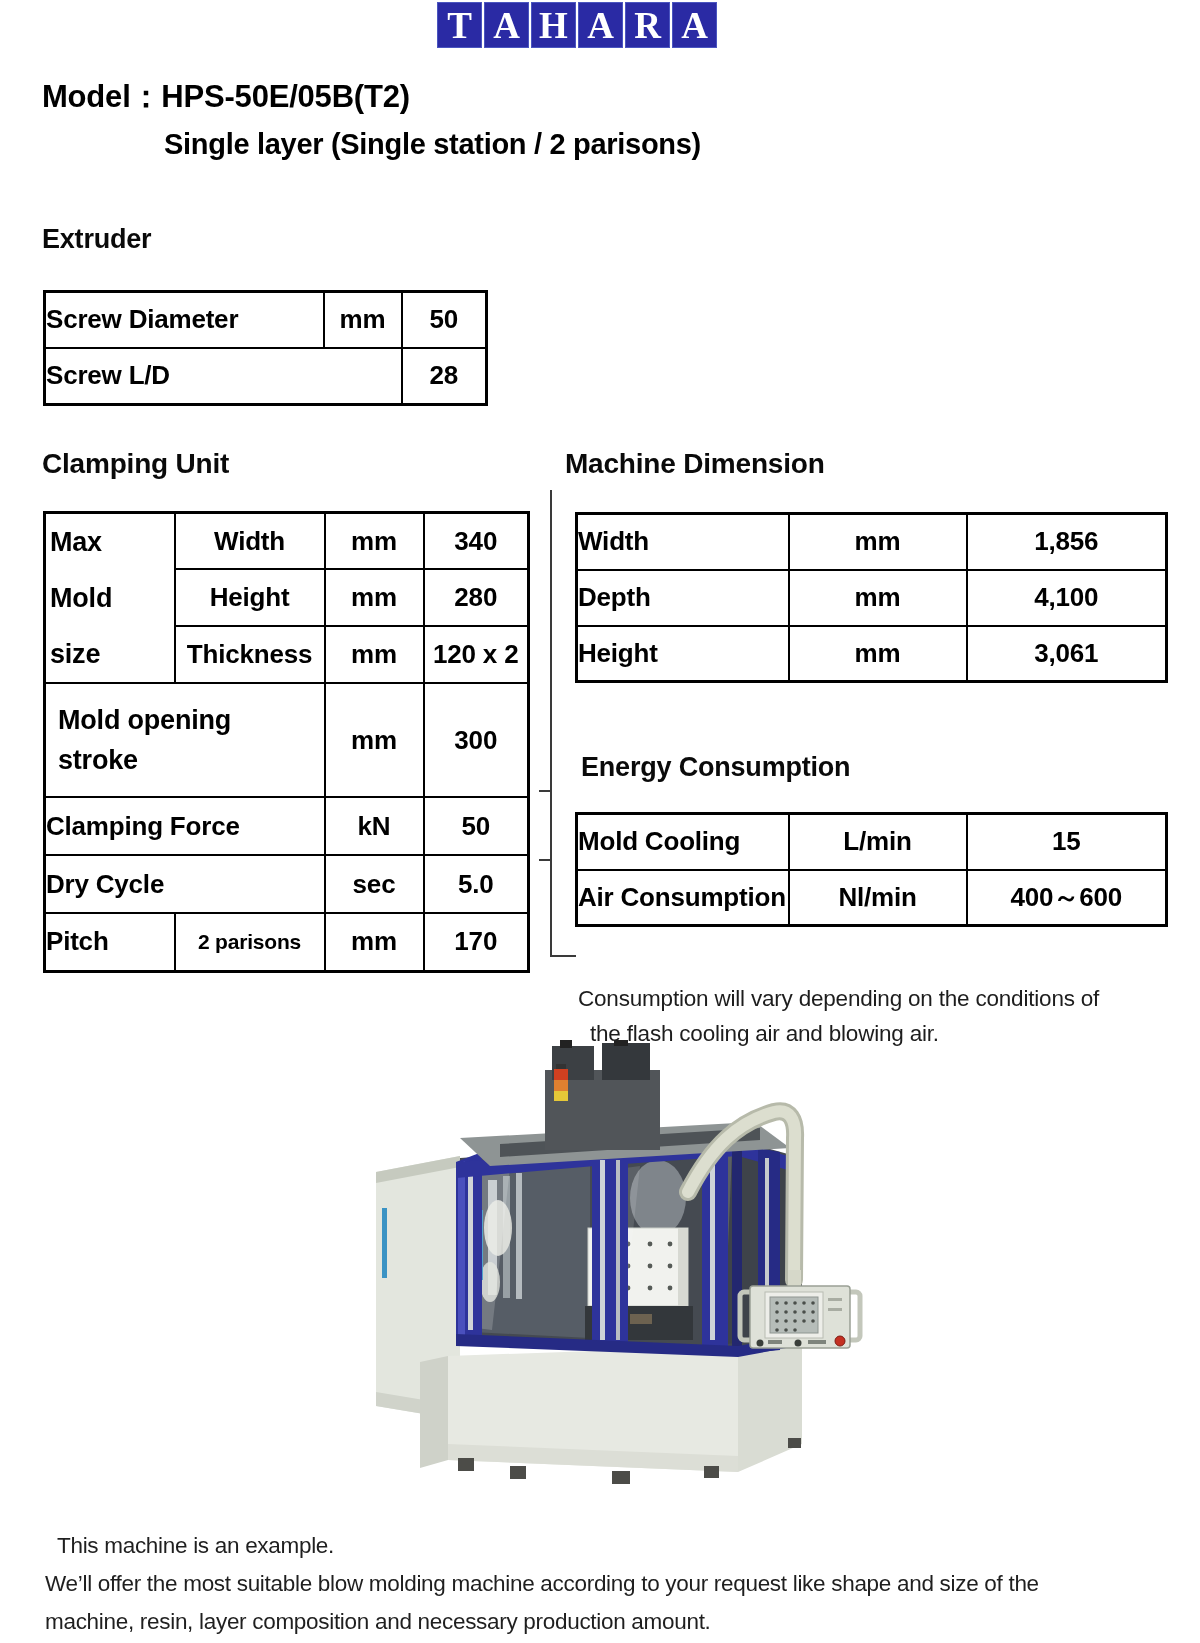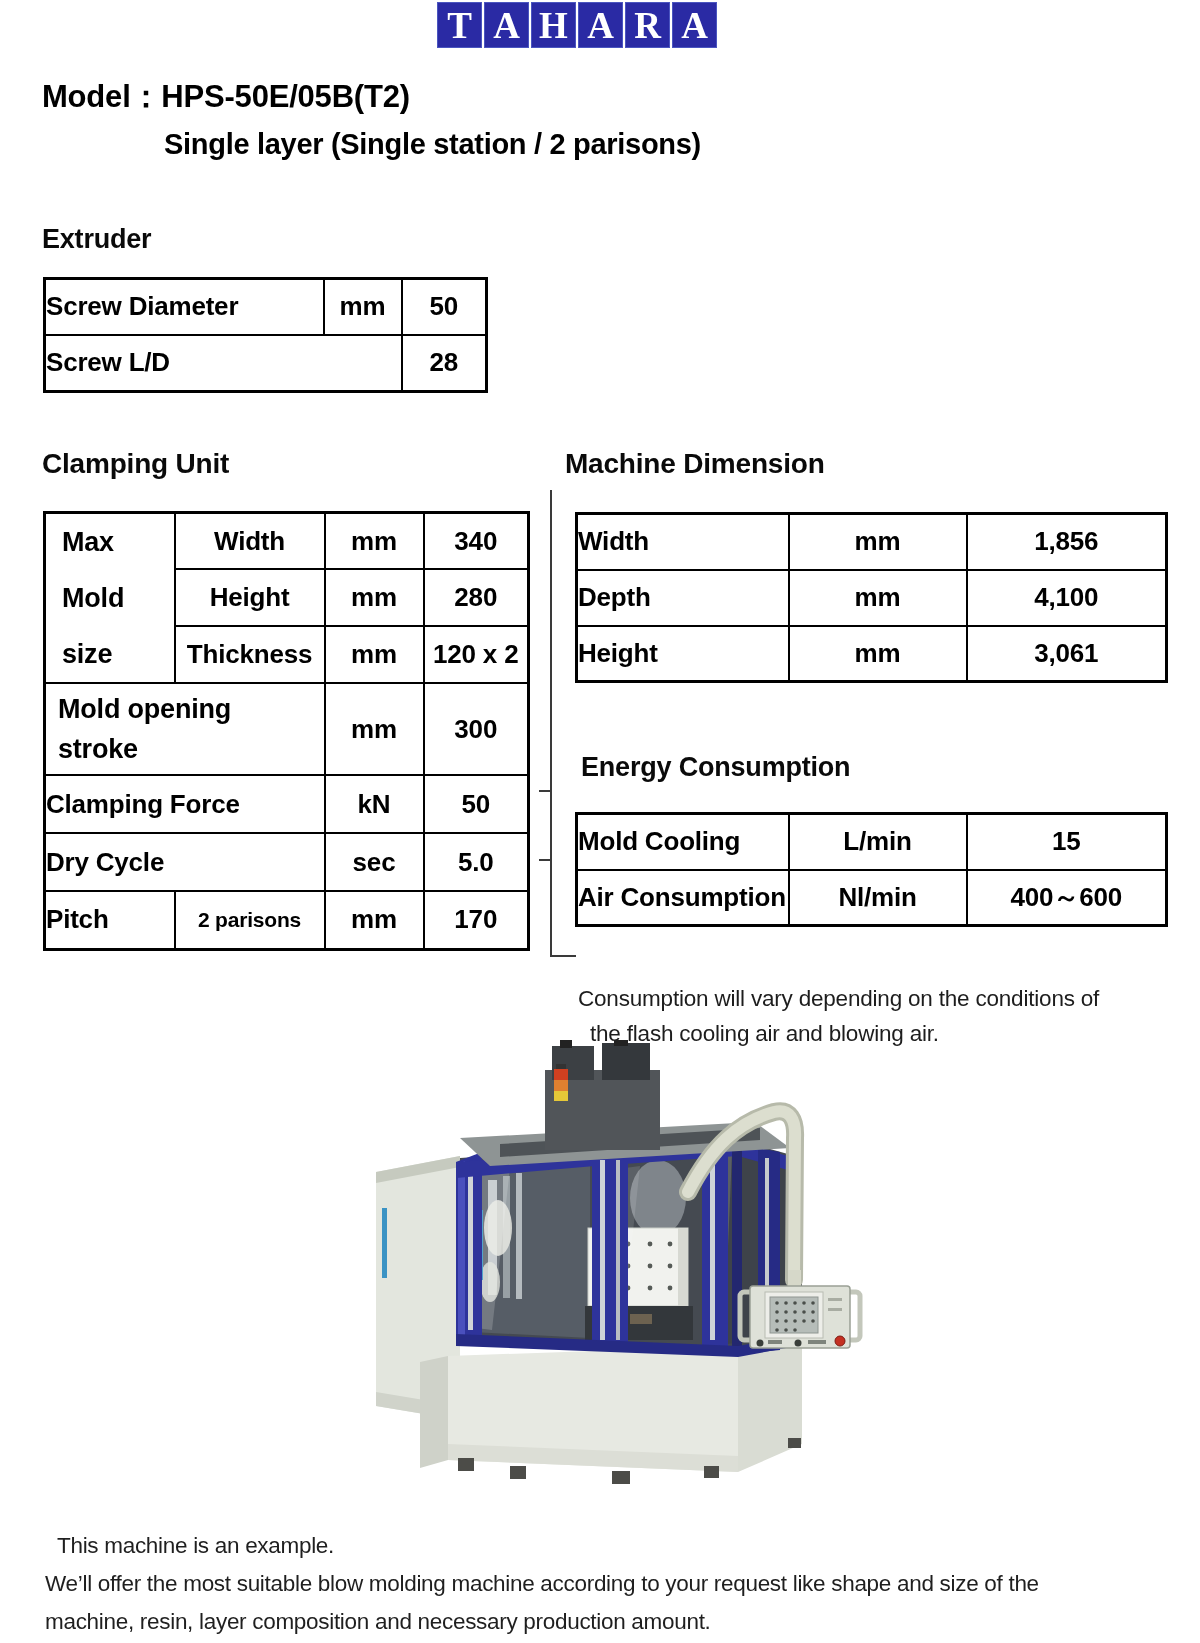--- a/index.html
+++ b/index.html
@@ -29,21 +29,21 @@
     font-weight:700;font-size:26px;letter-spacing:-0.2px;overflow:hidden;
   }
   td.lab{text-align:left;padding-left:12px;font-size:27px;}
   td.lab2{text-align:left;padding-left:14px;font-size:27px;}
   td.sub{text-align:center;font-size:23px;}
   td.sub-sm{text-align:center;font-size:22px;border-radius:6px;}
   td.unit{text-align:center;font-size:26px;}
   td.unit-lg{text-align:center;font-size:27px;}
   td.val{text-align:center;font-size:26px;}
   td.esub{text-align:left;padding-left:14px;font-size:22px;}
-  .mmold div{line-height:56px;padding-left:16px;font-size:27px;font-weight:700;}
+  .mmold div{line-height:56px;padding-left:4px;font-size:27px;font-weight:700;}
   .twolines div{line-height:40px;padding-left:12px;font-size:27px;font-weight:700;}
   
   .artifact{background:#3a3a3a;}
 </style>
 </head>
 <body>
 
 <div id="page">
 
   <div class="abs" id="logo">
@@ -52,21 +52,21 @@
     <div class="logo-tile">H</div>
     <div class="logo-tile">A</div>
     <div class="logo-tile">R</div>
     <div class="logo-tile">A</div>
   </div>
 
   <div class="abs title-line" style="left:42px;top:76px;">Model：HPS-50E/05B(T2)</div>
   <div class="abs subtitle-line" style="left:164px;top:128px;">Single layer (Single station / 2 parisons)</div>
 
   <div class="abs section-heading" style="left:42px;top:224px;font-size:27px;">Extruder</div>
-  <table class="spec abs" style="left:43px;top:277px;width:442px;">
+  <table class="spec abs" style="left:43px;top:290px;width:442px;">
     <colgroup>
         <col style="width:279px">
         <col style="width:78px">
         <col style="width:85px">
       </colgroup>
     <tbody>
         <tr style="height:56px">
       <td class="lab">Screw Diameter</td>
       <td class="unit">mm</td>
       <td class="val">50</td>
@@ -100,21 +100,21 @@
     <tr style="height:56px">
       <td class="sub">Height</td>
       <td class="unit">mm</td>
       <td class="val">280</td>
     </tr>
     <tr style="height:56px">
       <td class="sub-sm">Thickness</td>
       <td class="unit">mm</td>
       <td class="val">120 x 2</td>
     </tr>
-    <tr style="height:92px">
+    <tr style="height:114px">
       <td colspan="2" class="twolines">
         <div>Mold opening</div>
         <div>stroke</div>
       </td>
       <td class="unit">mm</td>
       <td class="val">300</td>
     </tr>
     <tr style="height:58px">
       <td colspan="2" class="lab">Clamping Force</td>
       <td class="unit">kN</td>

